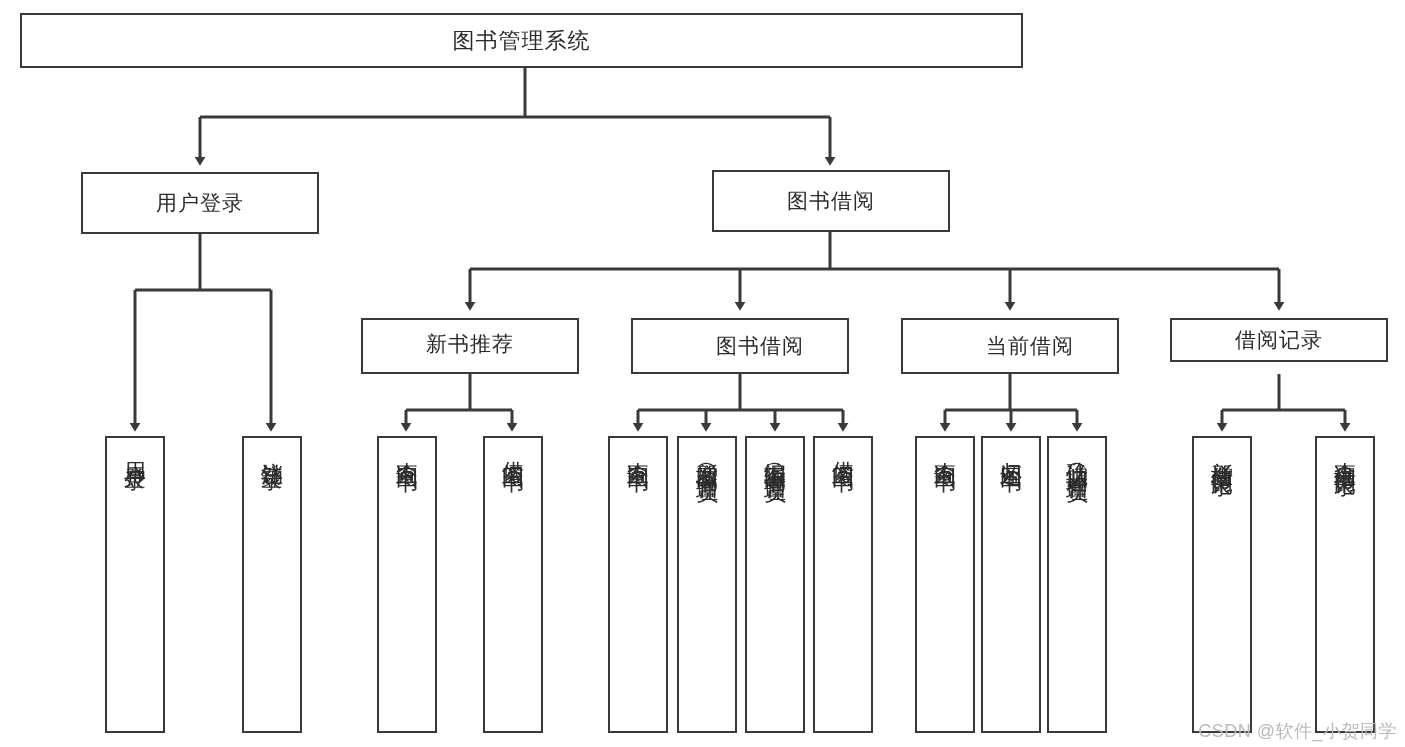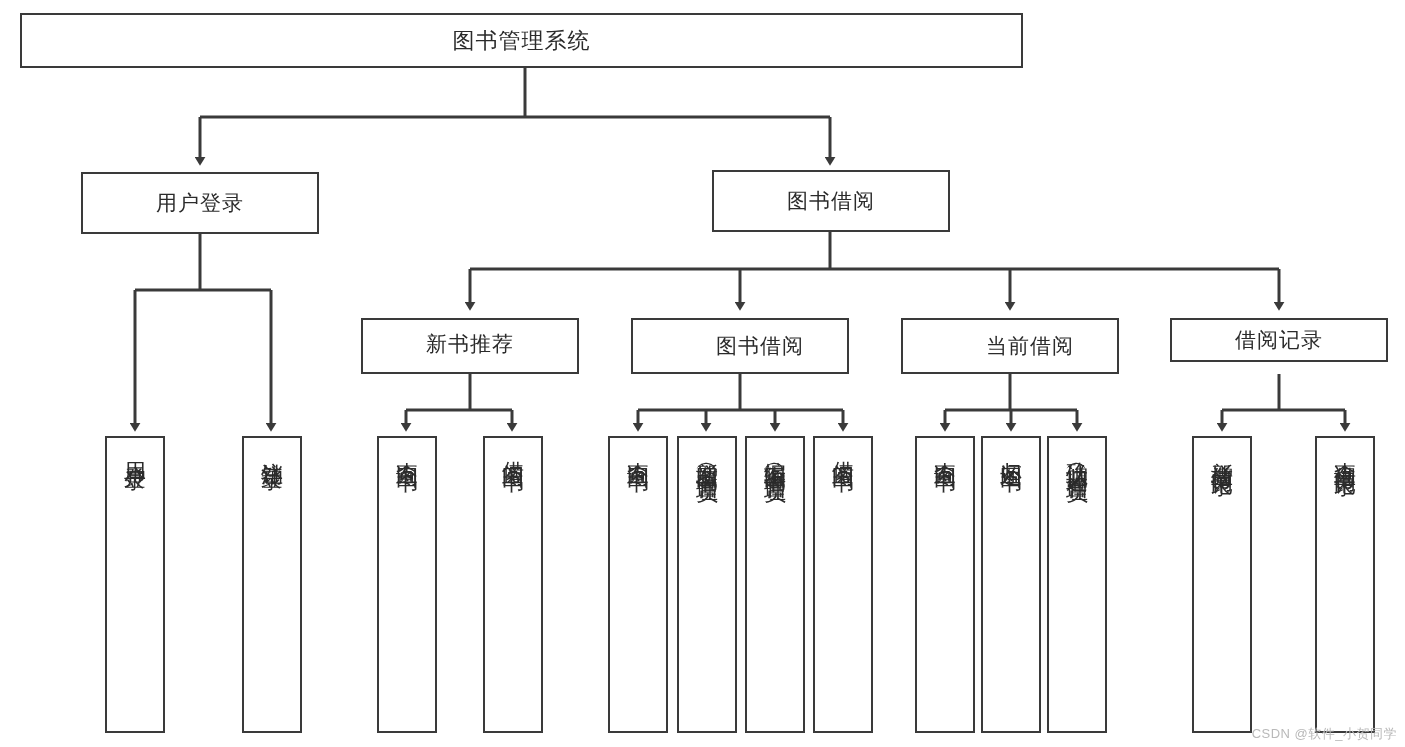--- a/index.html
+++ b/index.html
@@ -58,21 +58,21 @@
     line-height: 1;
     white-space: nowrap;
     max-height: 100%;
   }
   .node.root .label { font-size: 22px; }
 
   #watermark {
     position: absolute;
     right: 8px;
     bottom: 4px;
-    font-size: 13px;
+    font-size: 18px;
     color: #b9b9b9;
     white-space: nowrap;
     z-index: 5;
     letter-spacing: 0.5px;
   }
 </style>
 </head>
 <body>
 
 <div id="canvas">

